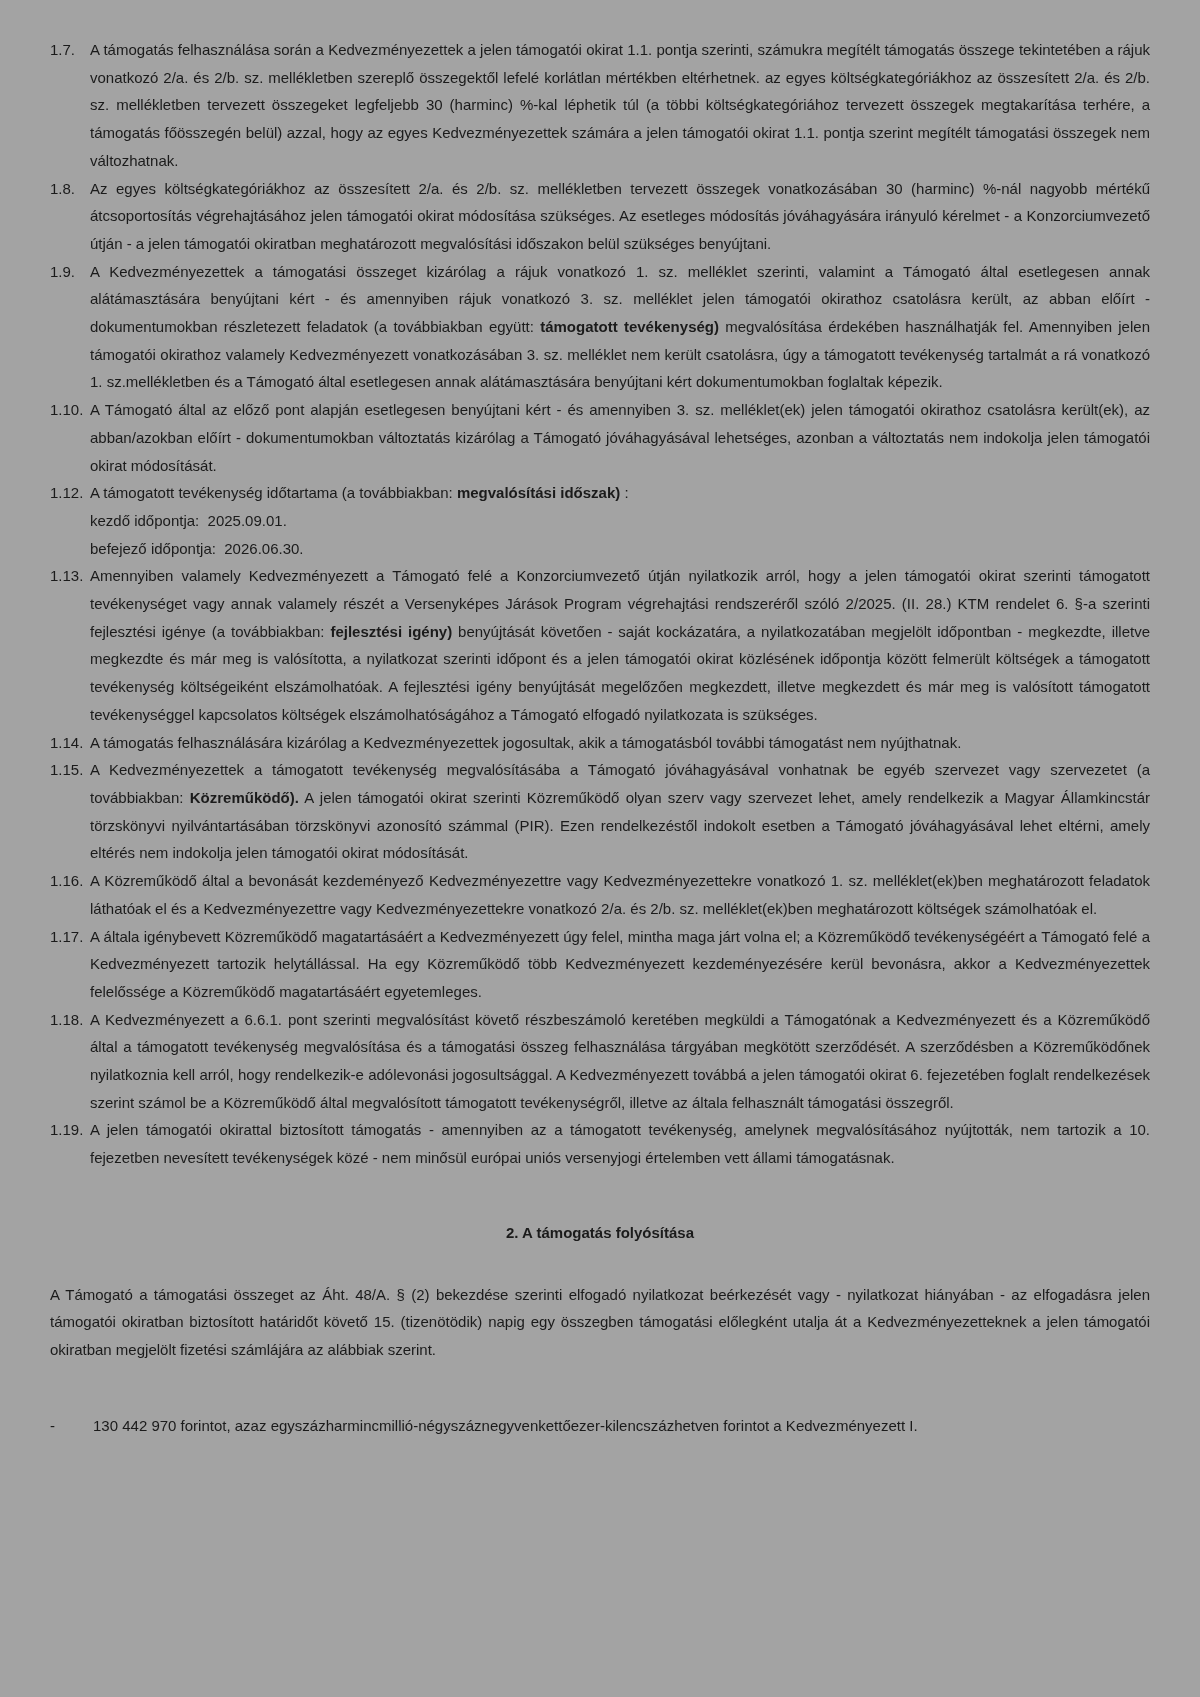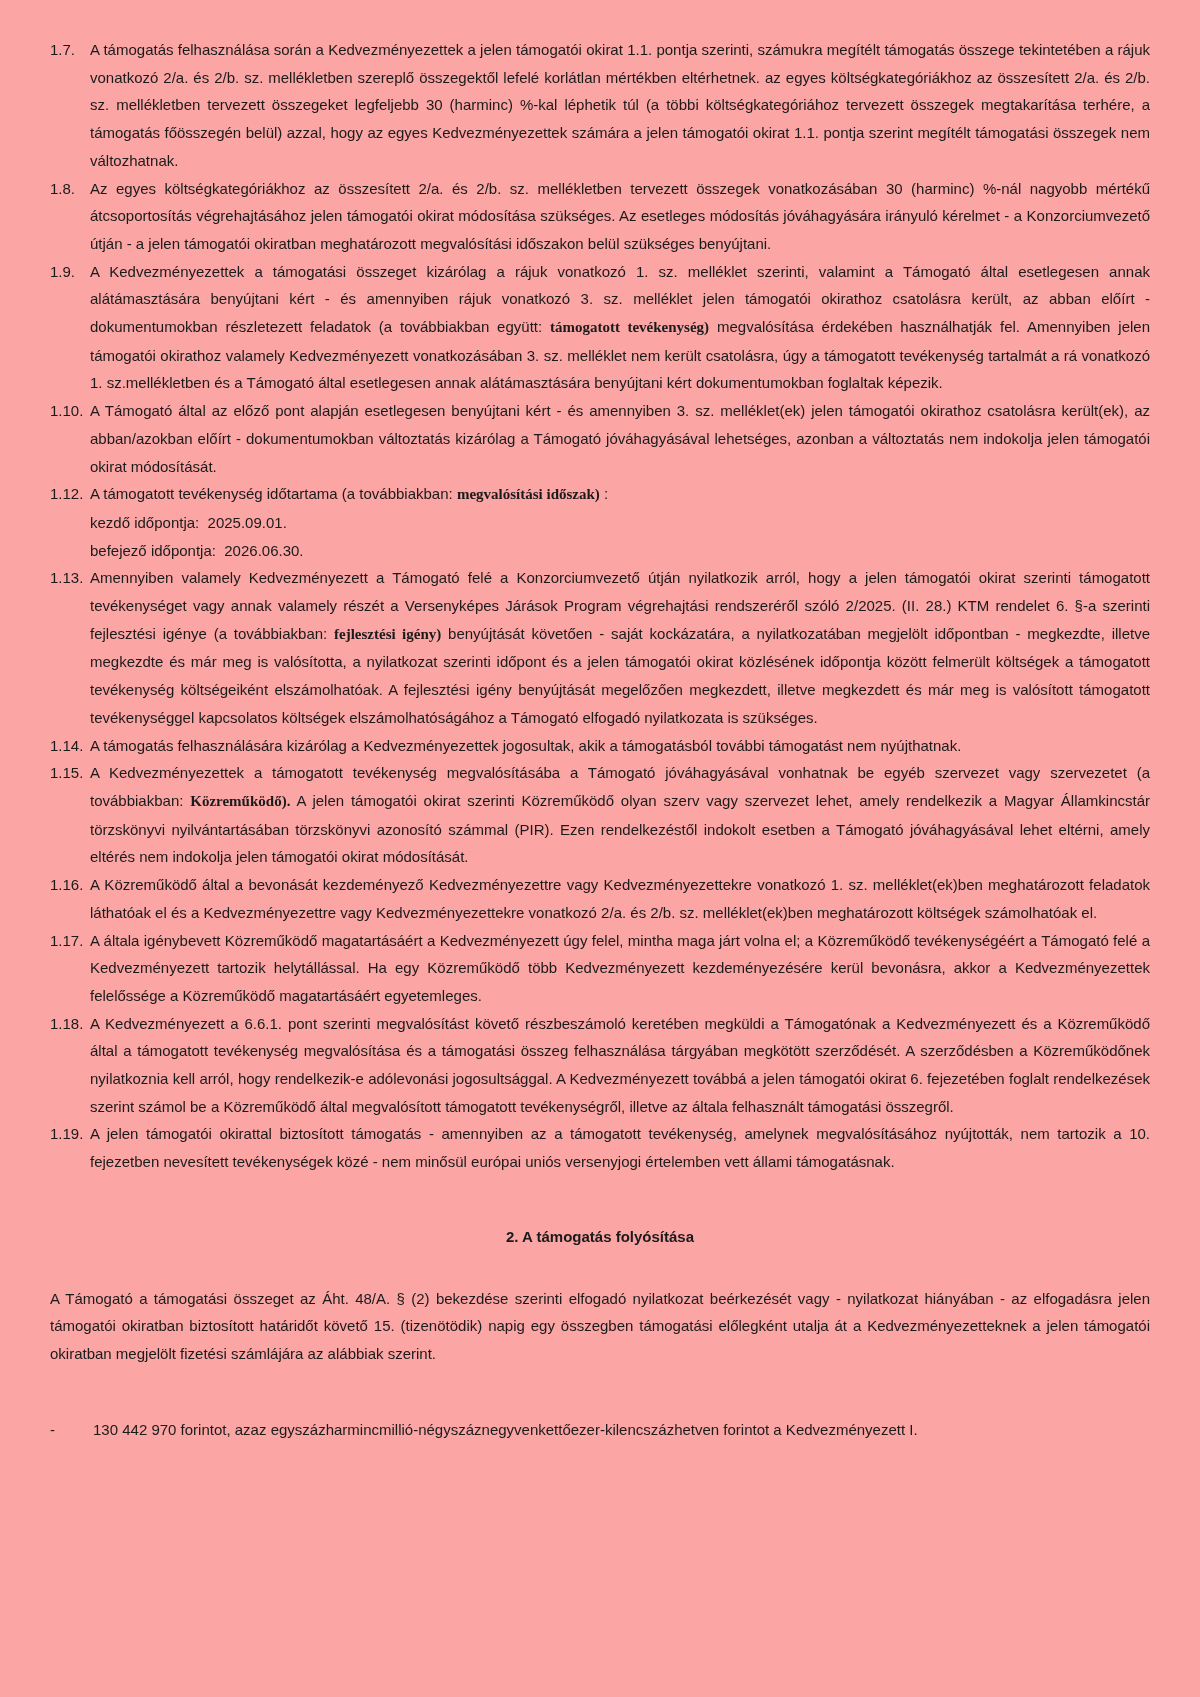--- a/index.html
+++ b/index.html
@@ -5,42 +5,42 @@
   html, body {
     margin: 0;
     padding: 0;
     background: #ffffff;
   }
   .page {
     position: relative;
     width: 1200px;
     height: 1697px;
     margin: 0 auto;
-    background: #fca5a5;
+    background: #a3a3a3;
     color: #1b1b1b;
     font-family: "Liberation Sans", sans-serif;
     font-size: 15px;
     line-height: 27.7px;
     box-sizing: border-box;
     padding: 36px 50px 0 50px;
     overflow: hidden;
   }
   .clause {
     display: flex;
     align-items: flex-start;
   }
   .clause-num {
     flex: 0 0 40px;
     width: 40px;
   }
   .clause-body {
     flex: 1 1 auto;
     text-align: justify;
   }
-  .b { font-weight: bold; font-family: Liberation Serif, serif; }
+  .b { font-weight: bold; }
   .i { font-style: italic; }
   .section-heading {
     margin: 47px 0 12px 0;
     font-size: 15px;
     font-weight: bold;
     line-height: 27.7px;
     text-align: center;
   }
   .intro-paragraph {
     margin: 34px 0 16px 0;

